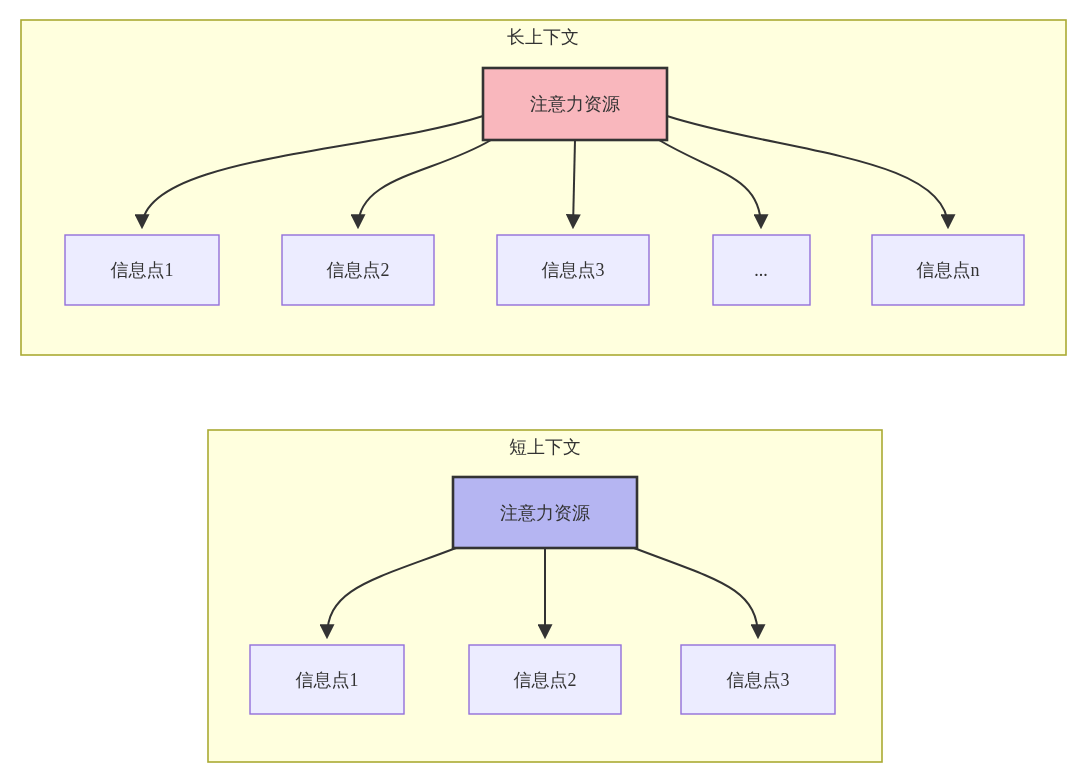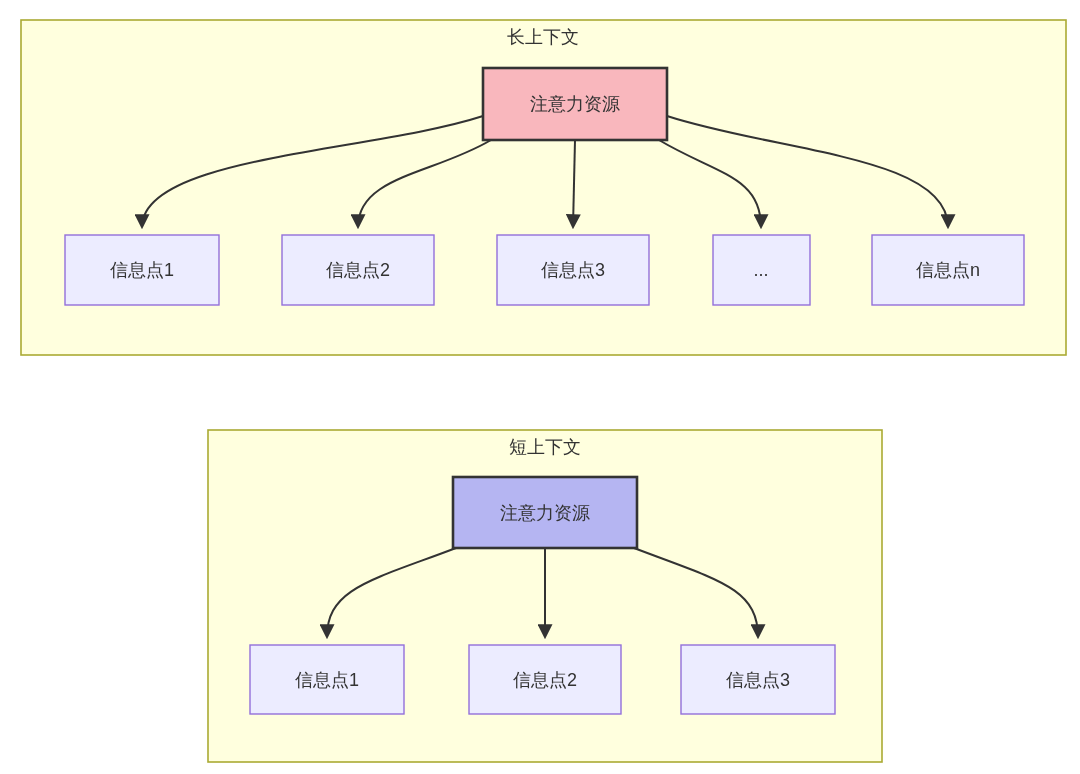--- a/index.html
+++ b/index.html
@@ -1,18 +1,18 @@
 <!DOCTYPE html>
 <html><head>
 <meta charset="utf-8">
 <style>
   html, body { margin: 0; padding: 0; background: #ffffff; }
   .stage {
     width: 912px; height: 774px; position: relative;
-    font-family: Liberation Sans, sans-serif;
+    font-family: Liberation Serif, serif;
   }
   svg { display: block; }
   .panel-title { font-size: 18px; }
   .node-label  { font-size: 18px; }
   text { fill: #333333; }
   .edge { fill: none; stroke-width: 2; }
   .panel-rect { stroke-width: 1.6; }
   .root-rect  { stroke-width: 2.6; }
   .info-rect  { stroke-width: 1.4; }
 </style>

